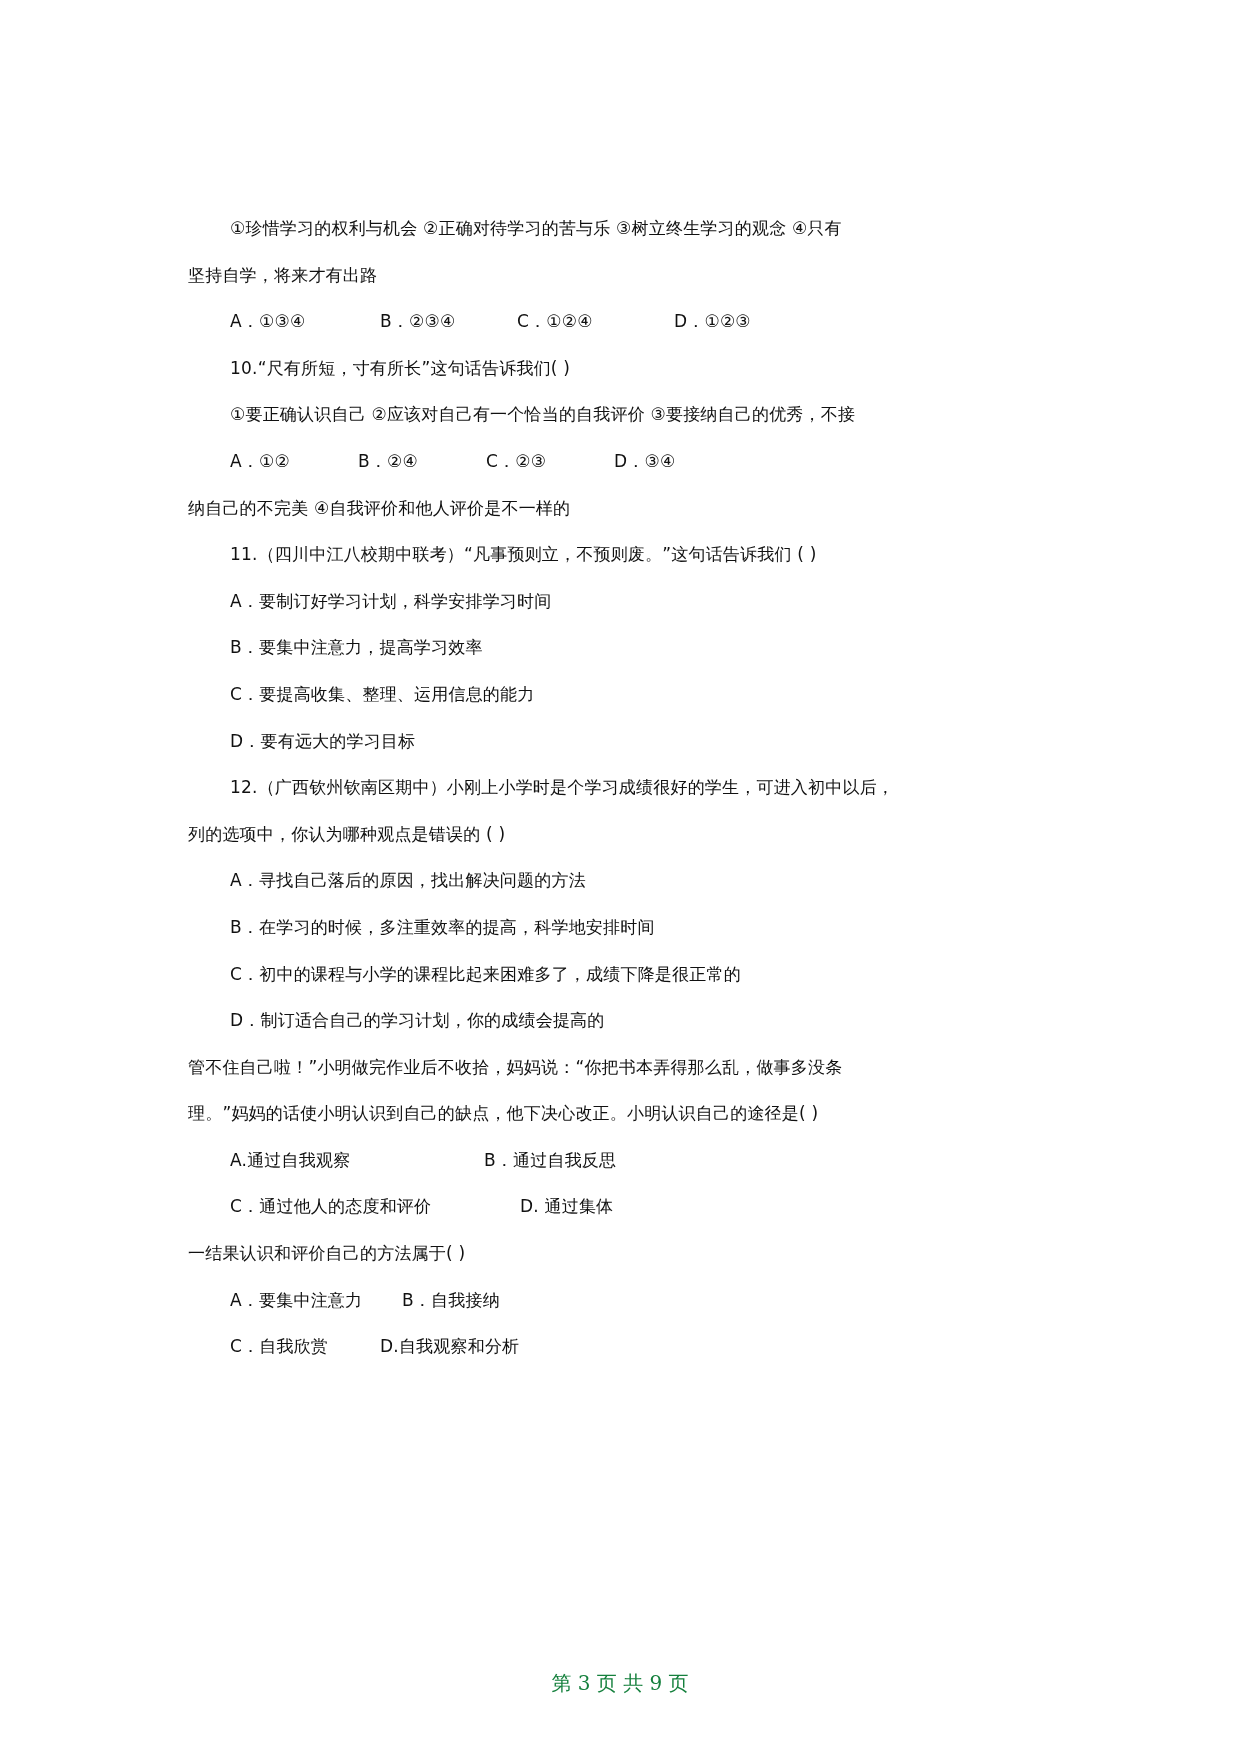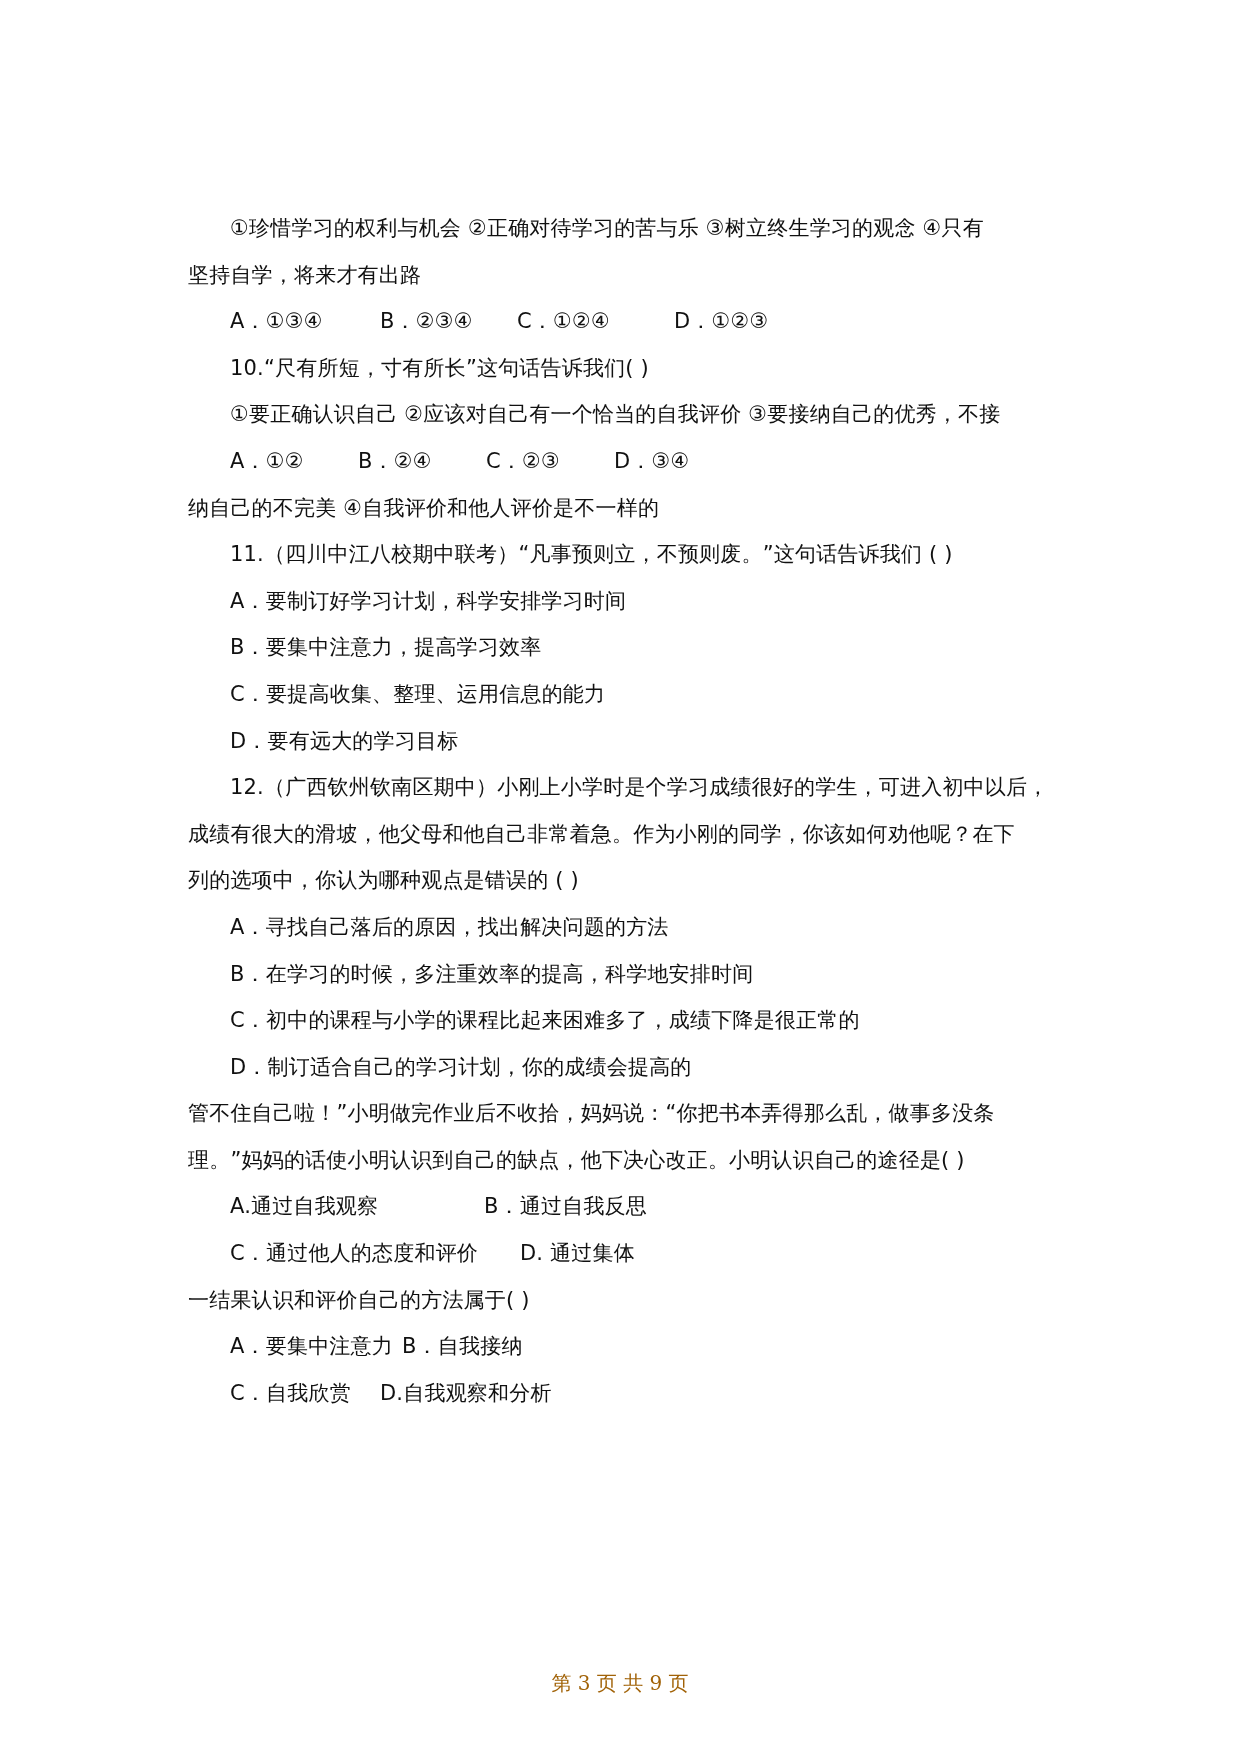--- a/index.html
+++ b/index.html
@@ -15,41 +15,41 @@
       font-family: "DejaVu Sans", "Liberation Sans", sans-serif;
       color: #111111;
     }
     .page {
       position: absolute;
       left: 188px;
       top: 205px;
       width: 880px;
     }
     .line {
-      font-size: 21px;
+      font-size: 17px;
       line-height: 46.6px;
       height: 46.6px;
       white-space: nowrap;
       letter-spacing: 0.2px;
     }
     .indent {
       padding-left: 42px;
     }
     .opts span {
       display: inline-block;
     }
     .footer {
       position: absolute;
       left: 0;
       width: 1240px;
       top: 1670px;
       text-align: center;
       font-family: "DejaVu Serif", "Liberation Serif", serif;
       font-size: 20px;
-      color: #a16207;
+      color: #15803d;
     }
   </style>
 </head>
 <body>
 
 <div class="page">
 
   <div class="line indent">①珍惜学习的权利与机会  ②正确对待学习的苦与乐  ③树立终生学习的观念  ④只有</div>
   <div class="line">坚持自学，将来才有出路</div>
   <div class="line indent opts">
@@ -63,21 +63,20 @@
   </div>
   <div class="line">纳自己的不完美  ④自我评价和他人评价是不一样的</div>
 
   <div class="line indent">11.（四川中江八校期中联考）“凡事预则立，不预则废。”这句话告诉我们   (    )</div>
   <div class="line indent">A．要制订好学习计划，科学安排学习时间</div>
   <div class="line indent">B．要集中注意力，提高学习效率</div>
   <div class="line indent">C．要提高收集、整理、运用信息的能力</div>
   <div class="line indent">D．要有远大的学习目标</div>
 
   <div class="line indent">12.（广西钦州钦南区期中）小刚上小学时是个学习成绩很好的学生，可进入初中以后，</div>
-  <div class="line">成绩有很大的滑坡，他父母和他自己非常着急。作为小刚的同学，你该如何劝他呢？在下</div>
   <div class="line">列的选项中，你认为哪种观点是错误的   (    )</div>
   <div class="line indent">A．寻找自己落后的原因，找出解决问题的方法</div>
   <div class="line indent">B．在学习的时候，多注重效率的提高，科学地安排时间</div>
   <div class="line indent">C．初中的课程与小学的课程比起来困难多了，成绩下降是很正常的</div>
   <div class="line indent">D．制订适合自己的学习计划，你的成绩会提高的</div>
 
   <div class="line">管不住自己啦！”小明做完作业后不收拾，妈妈说：“你把书本弄得那么乱，做事多没条</div>
   <div class="line">理。”妈妈的话使小明认识到自己的缺点，他下决心改正。小明认识自己的途径是(     )</div>
   <div class="line indent opts">
     <span style="width:254px">A.通过自我观察</span><span>B．通过自我反思</span>

